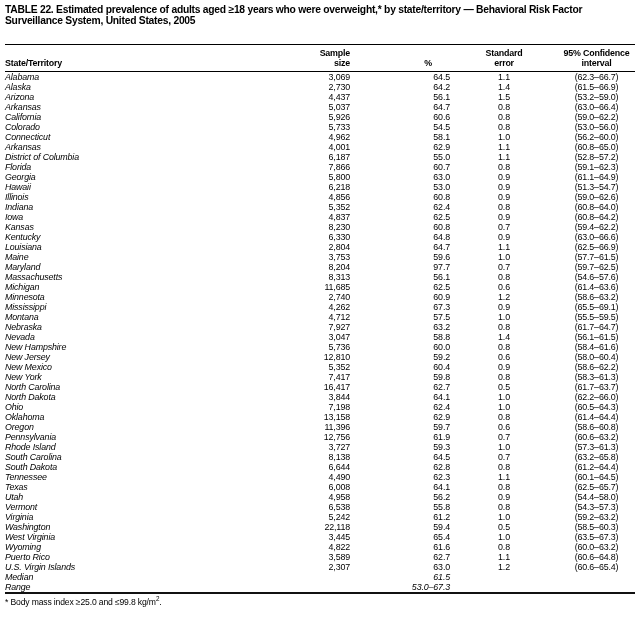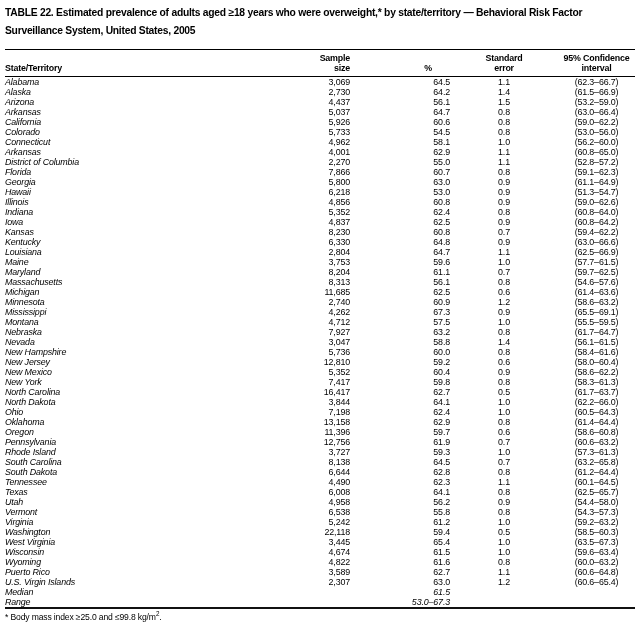--- a/index.html
+++ b/index.html
@@ -12,23 +12,23 @@
     font-family: "Liberation Sans", sans-serif;
     color: #000000;
   }
   .page {
     padding: 4px 5px 0 5px;
     width: 630px;
   }
   .title {
     font-weight: bold;
     font-size: 10.3px;
-    line-height: 18px;
+    line-height: 11px;
     letter-spacing: -0.25px;
-    padding-bottom: 9px;
+    padding-bottom: 18px;
     border-bottom: 1.6px solid #000;
   }
   table.data {
     border-collapse: collapse;
     table-layout: fixed;
     width: 630px;
     border-bottom: 2.6px solid #111;
   }
   col.c-state  { width: 273px; }
   col.c-sample { width: 72px; }
@@ -174,21 +174,21 @@
   <tr>
     <td class="c-state">Arkansas</td>
     <td class="c-sample">4,001</td>
     <td class="c-pct">62.9</td>
     <td class="c-se">1.1</td>
     <td class="c-ci">(60.8–65.0)</td>
   </tr>
 
   <tr>
     <td class="c-state">District of Columbia</td>
-    <td class="c-sample">2,270</td>
+    <td class="c-sample">6,187</td>
     <td class="c-pct">55.0</td>
     <td class="c-se">1.1</td>
     <td class="c-ci">(52.8–57.2)</td>
   </tr>
 
   <tr>
     <td class="c-state">Florida</td>
     <td class="c-sample">7,866</td>
     <td class="c-pct">60.7</td>
     <td class="c-se">0.8</td>
@@ -264,21 +264,21 @@
     <td class="c-state">Maine</td>
     <td class="c-sample">3,753</td>
     <td class="c-pct">59.6</td>
     <td class="c-se">1.0</td>
     <td class="c-ci">(57.7–61.5)</td>
   </tr>
 
   <tr>
     <td class="c-state">Maryland</td>
     <td class="c-sample">8,204</td>
-    <td class="c-pct">61.1</td>
+    <td class="c-pct">97.7</td>
     <td class="c-se">0.7</td>
     <td class="c-ci">(59.7–62.5)</td>
   </tr>
 
   <tr>
     <td class="c-state">Massachusetts</td>
     <td class="c-sample">8,313</td>
     <td class="c-pct">56.1</td>
     <td class="c-se">0.8</td>
     <td class="c-ci">(54.6–57.6)</td>
@@ -486,27 +486,20 @@
   </tr>
 
   <tr>
     <td class="c-state">West Virginia</td>
     <td class="c-sample">3,445</td>
     <td class="c-pct">65.4</td>
     <td class="c-se">1.0</td>
     <td class="c-ci">(63.5–67.3)</td>
   </tr>
 
-  <tr>
-    <td class="c-state">Wisconsin</td>
-    <td class="c-sample">4,674</td>
-    <td class="c-pct">61.5</td>
-    <td class="c-se">1.0</td>
-    <td class="c-ci">(59.6–63.4)</td>
-  </tr>
 
   <tr>
     <td class="c-state">Wyoming</td>
     <td class="c-sample">4,822</td>
     <td class="c-pct">61.6</td>
     <td class="c-se">0.8</td>
     <td class="c-ci">(60.0–63.2)</td>
   </tr>
 
   <tr>

